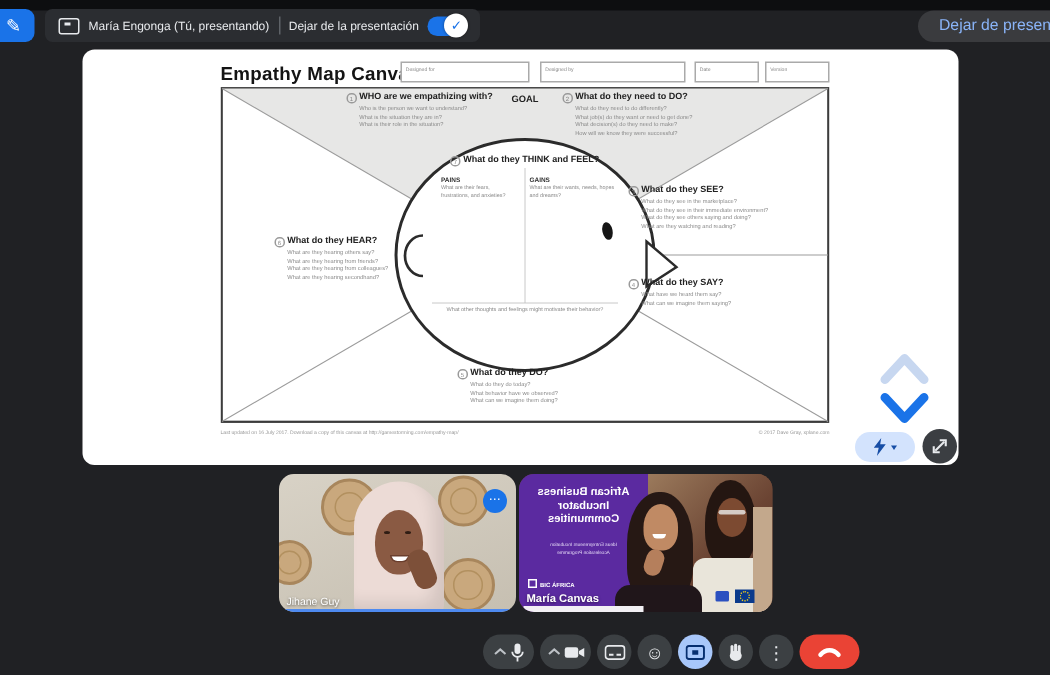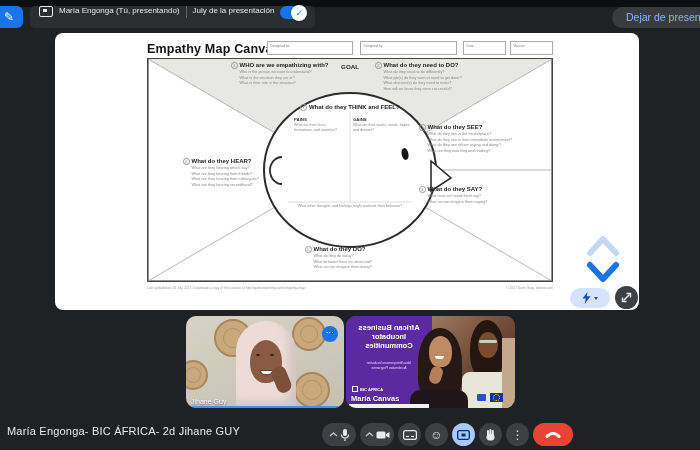--- a/index.html
+++ b/index.html
@@ -4,21 +4,21 @@
 <style>
   html,body{margin:0;padding:0;background:#0b0b0c;}
   .stage{position:relative;width:700px;height:450px;background:#202124;overflow:hidden;
          font-family:"Liberation Sans",sans-serif;}
   .top-edge{position:absolute;left:0;top:0;right:0;height:7px;background:#0d0e10;}
 
   
   .annotate-btn{position:absolute;left:-5px;top:6px;width:28px;height:22px;background:#1a73e8;
       border-radius:6px;color:#fff;display:flex;align-items:center;justify-content:center;font-size:12px;}
   .chip{position:absolute;left:30px;top:6px;height:22px;background:#2b2d31;border-radius:5px;
-      display:flex;align-items:flex-start;gap:6px;padding:0 9px;color:#e8eaed;font-size:8px;white-space:nowrap;}
+      display:flex;align-items:center;gap:6px;padding:0 9px;color:#e8eaed;font-size:8px;white-space:nowrap;}
   .present-glyph{width:12px;height:9px;border:1.3px solid #e8eaed;border-radius:2px;position:relative;flex:none;}
   .present-glyph::after{content:"";position:absolute;left:3px;top:2px;width:3.5px;height:2.5px;background:#e8eaed;}
   .divider{width:1px;height:12px;background:#5f6368;flex:none;}
   .toggle{width:26px;height:13px;background:#1a73e8;border-radius:7px;position:relative;flex:none;}
   .toggle .knob{position:absolute;right:-1px;top:-1.5px;width:16px;height:16px;background:#fff;border-radius:50%;
       color:#1a73e8;font-size:9px;line-height:16px;text-align:center;box-shadow:0 0 2px rgba(0,0,0,.45);}
   .stop-btn{position:absolute;left:612px;top:7px;height:21px;padding:0 14px;background:#3a3b3e;
       border-radius:11px;color:#8ab4f8;font-size:10.5px;line-height:21px;white-space:nowrap;}
 
   
@@ -100,21 +100,21 @@
 <div class="stage">
   <div class="top-edge"></div>
 
   <div class="annotate-btn">
     <span>✎</span>
   </div>
   <div class="chip">
     <span class="present-glyph"></span>
     <span>María Engonga (Tú, presentando)</span>
     <span class="divider"></span>
-    <span>July de la presentación</span>
+    <span>Dejar de la presentación</span>
     <span class="toggle">
       <span class="knob">✓</span>
     </span>
   </div>
   <div class="stop-btn">Dejar de presentar</div>
 
   <div class="canvas">
     <div class="doc-title">Empathy Map Canvas</div>
     <div class="field" style="left:212px;width:86px;"><span>Designed for</span></div>
     <div class="field" style="left:305px;width:97px;"><span>Designed by</span></div>
@@ -291,21 +291,20 @@
     <div class="t2-logo">
       <span class="lg-box"></span>
       <span>BIC ÁFRICA</span>
     </div>
     <div class="t2-name">María Canvas</div>
     <div class="white-bar"></div>
     <div class="mini-logo"></div>
     <div class="eu-flag"></div>
   </div>
 
-  <div class="meet-title">María Engonga- BIC ÁFRICA- 2d Jihane GUY</div>
   <div class="controls">
     <div class="ctl-pill">
       <svg width="9" height="5" viewBox="0 0 9 5">
           <polyline points="1,4 4.5,1 8,4" fill="none" stroke="#bdc1c6" stroke-width="1.4"></polyline>
         </svg>
       <svg width="10" height="14" viewBox="0 0 10 14">
         <rect x="3" y="1" width="4" height="7" rx="2" fill="#e8eaed"></rect>
         <path d="M1.5,6.5 a3.5,3.5 0 0 0 7,0" fill="none" stroke="#e8eaed" stroke-width="1.2"></path>
         <line x1="5" y1="10.5" x2="5" y2="13" stroke="#e8eaed" stroke-width="1.2"></line>
       </svg>

